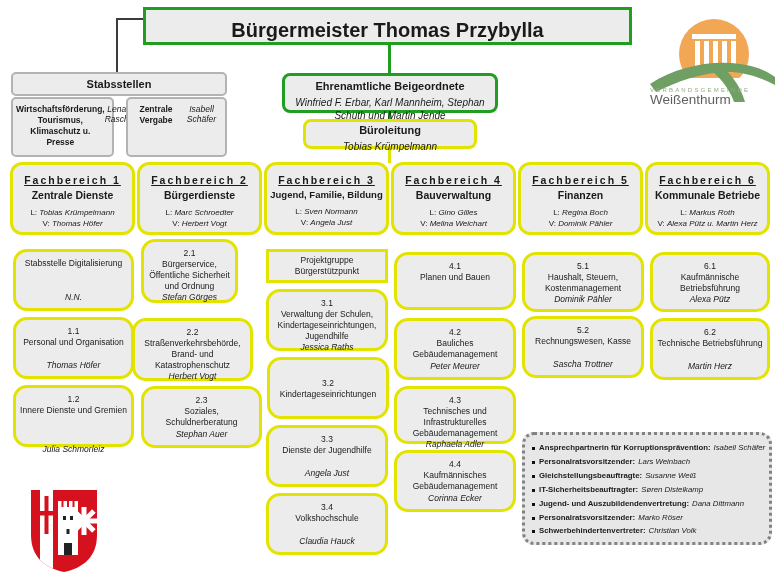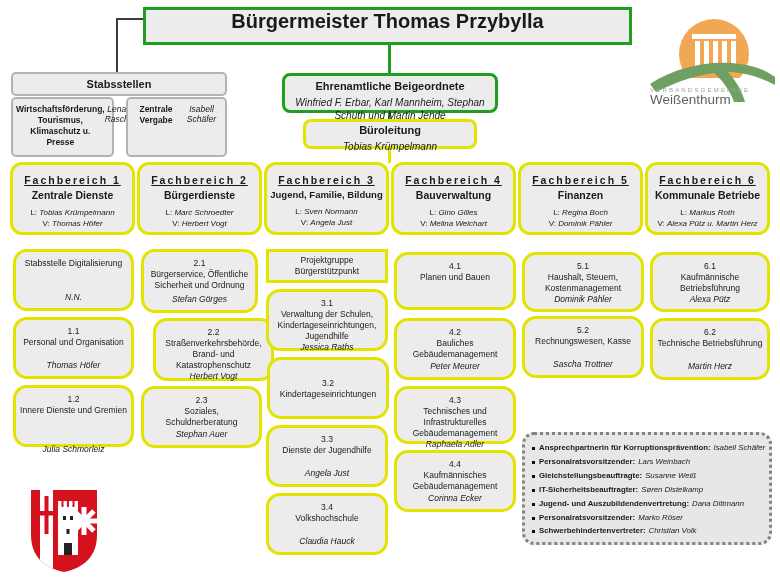--- a/index.html
+++ b/index.html
@@ -5,21 +5,21 @@
   html,body{margin:0;padding:0;background:#fff;}
   .canvas{position:relative;width:780px;height:585px;background:#ffffff;overflow:hidden;
           font-family:"Liberation Sans",sans-serif;color:#1a1a1a;}
   .abs{position:absolute;box-sizing:border-box;}
   .fill{background:#ececec;}
   .grayb{border:2px solid #b3b3b3;border-radius:5px;}
   .greenb{border:3px solid #1f9e1f;}
   .yellowb{border:3px solid #e3e300;}
   .rounded-sm{border-radius:8px;}
   .ctr{text-align:center;}
-  .title-box{display:flex;align-items:flex-start;justify-content:center;font-size:20px;font-weight:bold;}
+  .title-box{display:flex;align-items:flex-end;justify-content:center;font-size:20px;font-weight:bold;}
   .hdr-box{display:flex;align-items:center;justify-content:center;font-size:11px;font-weight:bold;}
   .two-line{padding-top:4px;}
   .two-line .t{font-weight:bold;font-size:11px;line-height:1.2;}
   .two-line .n{font-style:italic;font-size:10px;line-height:1.25;margin-top:4px;}
   .stab-item{display:flex;flex-direction:row;justify-content:space-between;padding:5px 3px;}
   .stab-item .t{font-weight:bold;font-size:8.5px;line-height:1.3;}
   .stab-item .n{font-style:italic;font-size:8.5px;padding-bottom:3px;}
   .fbrow{display:grid;grid-template-columns:repeat(6,1fr);gap:2px;}
   .fbcell{border:3px solid #e3e300;border-radius:12px;background:#ececec;text-align:center;
           padding-top:9px;box-sizing:border-box;}
@@ -152,28 +152,28 @@
     <div class="nm">Thomas Höfer</div>
   </div>
   <div class="abs ybox" style="left:13px;top:385px;width:121px;height:62px;gap:28px;">
     <div>
         <div class="num">1.2</div>
     <div class="ttl">Innere Dienste und Gremien</div>
       </div>
     <div class="nm">Julia Schmorleiz</div>
   </div>
 
-  <div class="abs ybox" style="left:141px;top:249px;width:117px;height:64px;">
+  <div class="abs ybox" style="left:141px;top:239px;width:97px;height:64px;">
     <div>
         <div class="num">2.1</div>
     <div class="ttl">Bürgerservice, Öffentliche Sicherheit und Ordnung</div>
       </div>
     <div class="nm">Stefan Görges</div>
   </div>
-  <div class="abs ybox" style="left:153px;top:318px;width:121px;height:63px;">
+  <div class="abs ybox" style="left:132px;top:318px;width:121px;height:63px;">
     <div>
         <div class="num">2.2</div>
     <div class="ttl">Straßenverkehrsbehörde, Brand- und Katastrophenschutz</div>
       </div>
     <div class="nm">Herbert Vogt</div>
   </div>
   <div class="abs ybox" style="left:141px;top:386px;width:121px;height:62px;">
     <div>
         <div class="num">2.3</div>
     <div class="ttl">Soziales, Schuldnerberatung</div>

